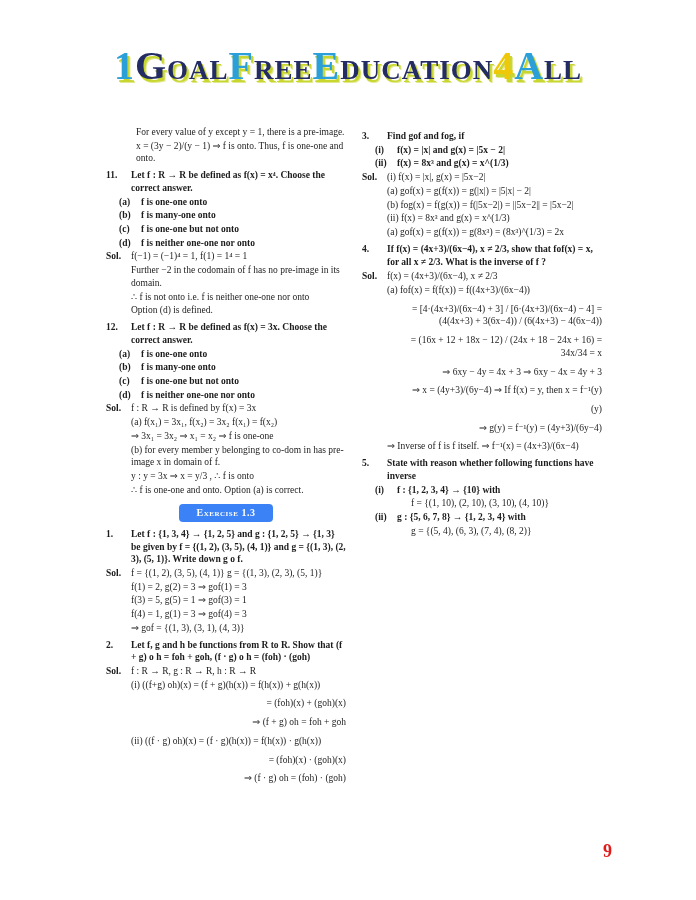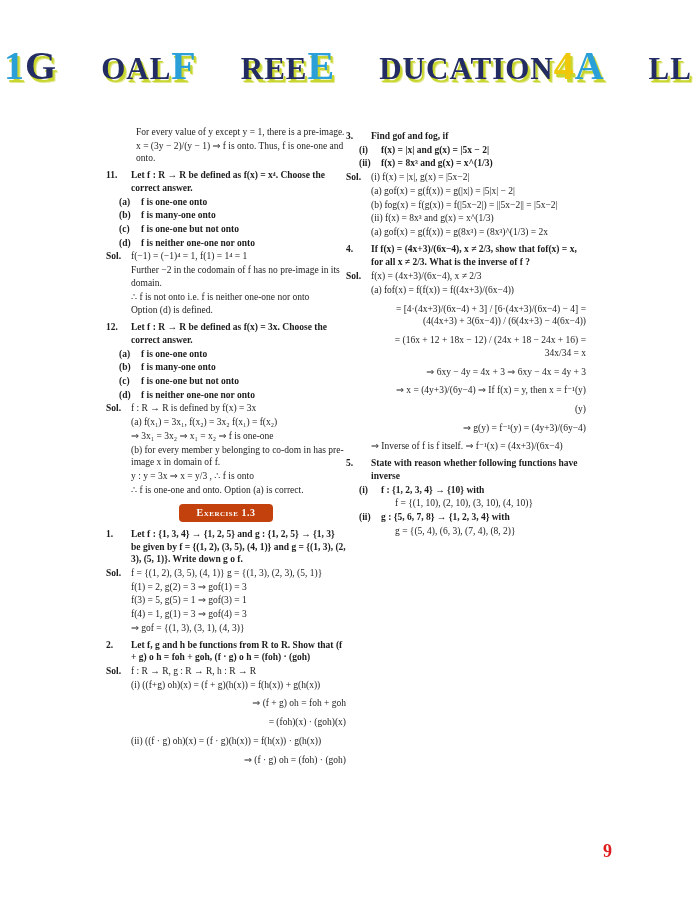--- a/index.html
+++ b/index.html
@@ -19,26 +19,26 @@
     text-align:center;
     font-family:"Liberation Serif", serif;
     font-weight:bold;
     letter-spacing:1px;
     white-space:nowrap;
     text-shadow:2px 3px 0 #c8d62f, 3px 4px 0 rgba(200,214,47,.55);
     user-select:none;
   }
   .logo .seg{display:inline-block;vertical-align:baseline;line-height:1;}
   .logo .big{font-size:40px;}
-  .logo .small{font-size:31px;margin-left:44px;}
+  .logo .small{font-size:27px;}
   
   .columns{
     position:absolute;top:126px;left:106px;
     width:496px;
-    display:flex;
+    display:flex;gap:16px;
     font-size:9.5px;line-height:1.34;
   }
   .col{width:240px;}
   .line{display:flex;margin:0 0 1px 0;}
   .line .label{flex:0 0 25px;font-weight:bold;}
   .line .txt{flex:1 1 auto;}
   .line.q{margin-top:4px;}
   .line.q .txt{font-weight:bold;}
   .line.qcont{padding-left:25px;margin-top:1px;}
   .line.qcont .txt{font-weight:bold;}
@@ -46,21 +46,21 @@
   .line.opt .label{flex:0 0 22px;}
   .line.optcont{padding-left:49px;font-weight:normal;}
   .line.sol{margin-top:1px;}
   .line.sol .label{font-weight:bold;}
   .line.sub{padding-left:25px;align-items:center;}
   .line.sub2{padding-left:38px;margin:6px 0;text-align:right;}
   .line.cont{padding-left:30px;}
   .line.badge{justify-content:center;margin:8px 0 6px 0;}
   .line.badge .txt{
     flex:0 0 auto;
-    background:#c2410c;color:#ffffff;
+    background:#3b82f6;color:#ffffff;
     font-weight:bold;font-size:10px;
     letter-spacing:.5px;
     padding:2px 18px;border-radius:4px;
     font-variant:small-caps;
   }
   
   .pagenum{
     position:absolute;right:84px;bottom:38px;
     color:#e01b1b;font-size:18px;font-weight:bold;
     font-family:"Liberation Serif", serif;
@@ -179,27 +179,30 @@
           <span class="txt">Let f, g and h be functions from R to R. Show that (f + g) o h = foh + goh, (f · g) o h = (foh) · (goh)</span>
         </div>
         <div class="line sol">
           <span class="label">Sol.</span>
           <span class="txt">f : R → R, g : R → R, h : R → R</span>
         </div>
         <div class="line sub">
           <span class="txt">(i) ((f+g) oh)(x) = (f + g)(h(x)) = f(h(x)) + g(h(x))</span>
         </div>
         <div class="line sub2">
+          <span class="txt">= (foh)(x) + (goh)(x)</span>
+        </div>
+        <div class="line sub2">
           <span class="txt">⇒ (f + g) oh = foh + goh</span>
         </div>
+        <div class="line sub">
+          <span class="txt">(ii) ((f · g) oh)(x) = (f · g)(h(x)) = f(h(x)) · g(h(x))</span>
+        </div>
         <div class="line sub2">
           <span class="txt">= (foh)(x) · (goh)(x)</span>
-        </div>
-        <div class="line sub">
-          <span class="txt">(ii) ((f · g) oh)(x) = (f · g)(h(x)) = f(h(x)) · g(h(x))</span>
         </div>
         <div class="line sub2">
           <span class="txt">⇒ (f · g) oh = (foh) · (goh)</span>
         </div>
       </div>
     <div class="col" id="col-right">
         <div class="line q">
           <span class="label">3.</span>
           <span class="txt">Find gof and fog, if</span>
         </div>

